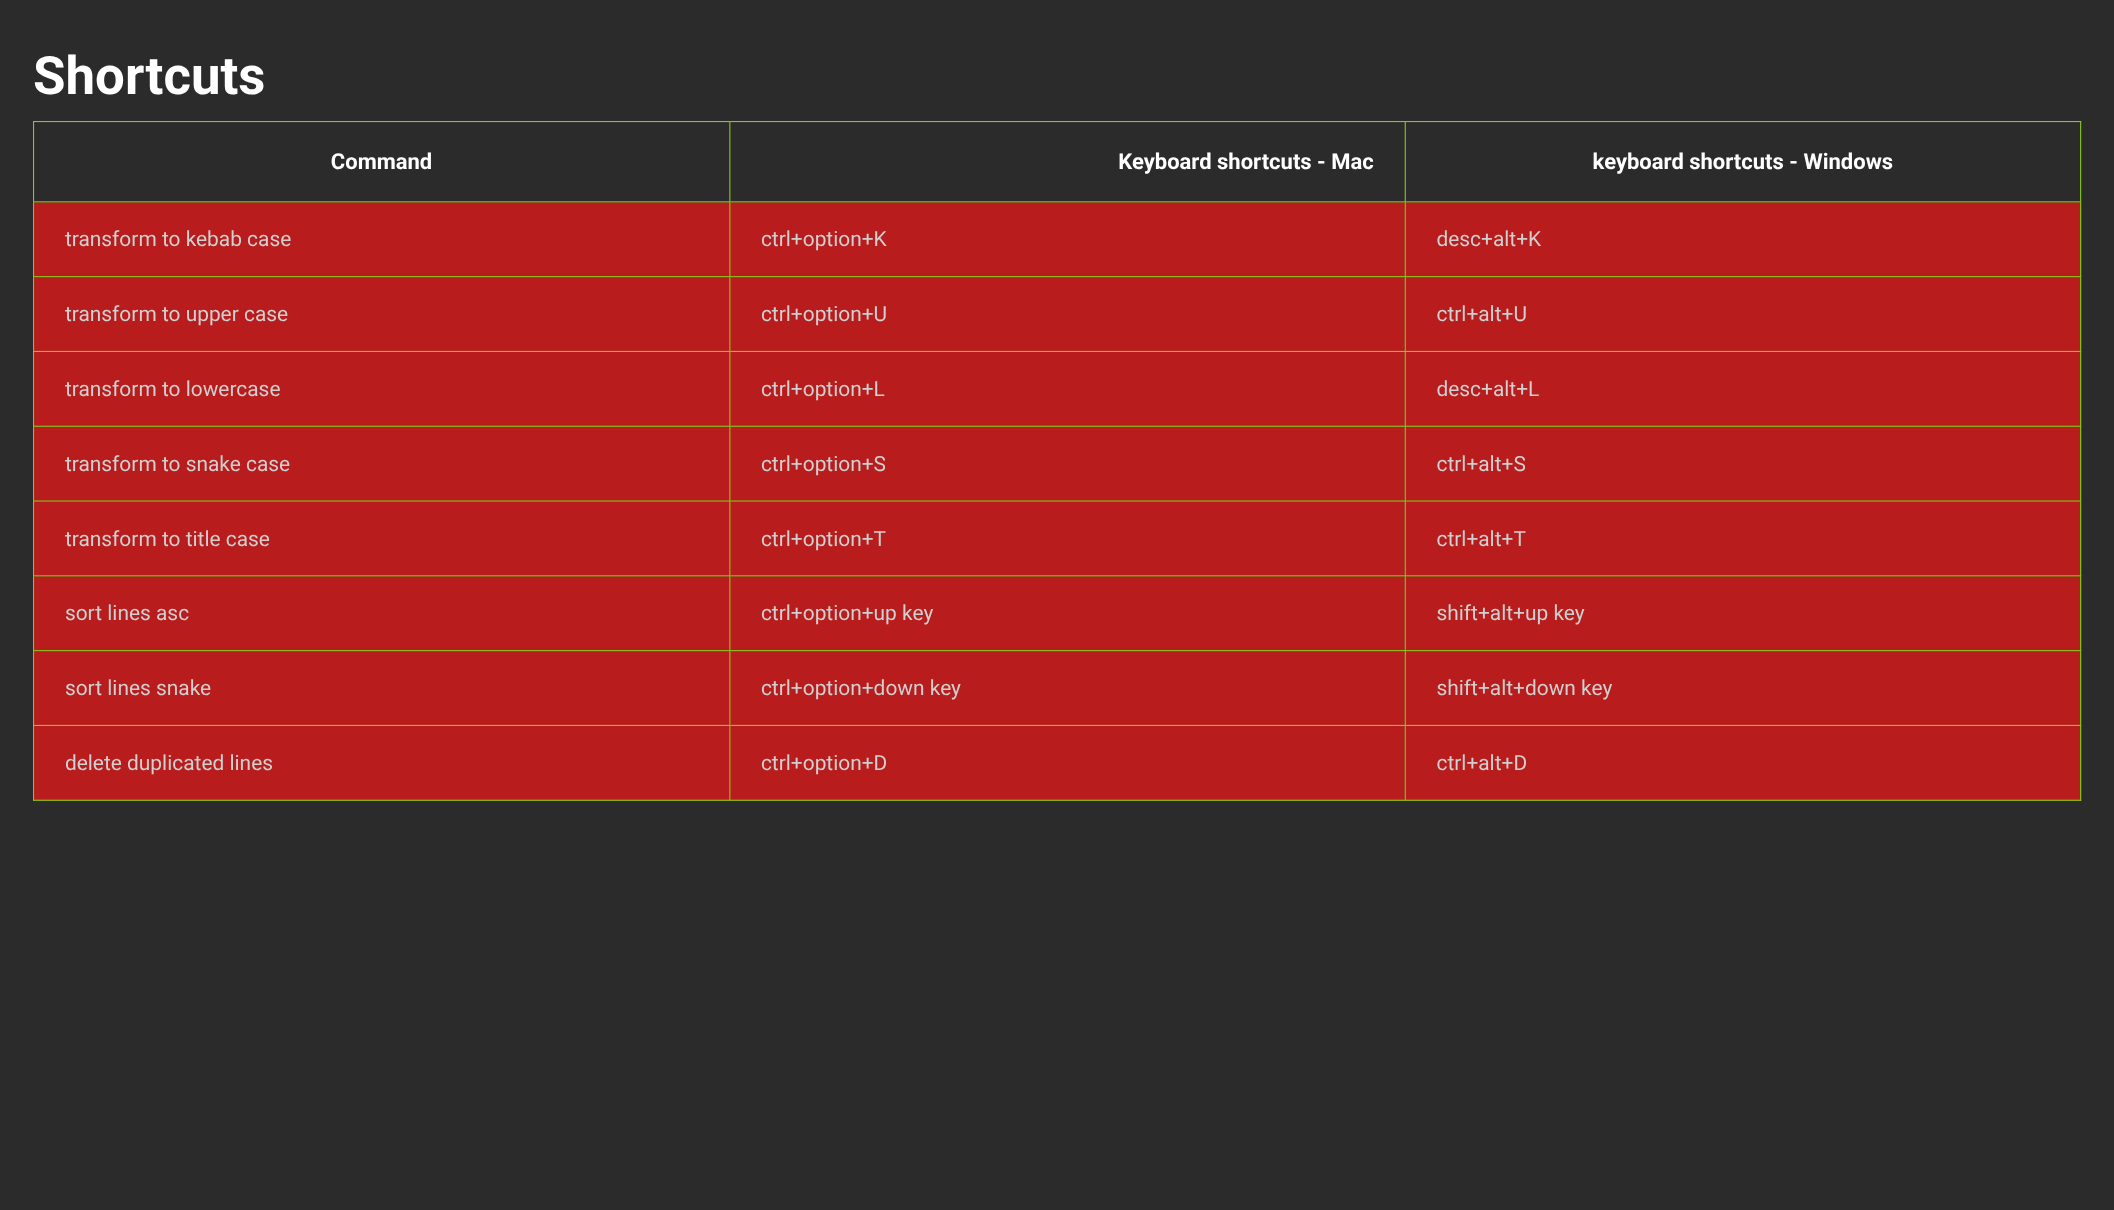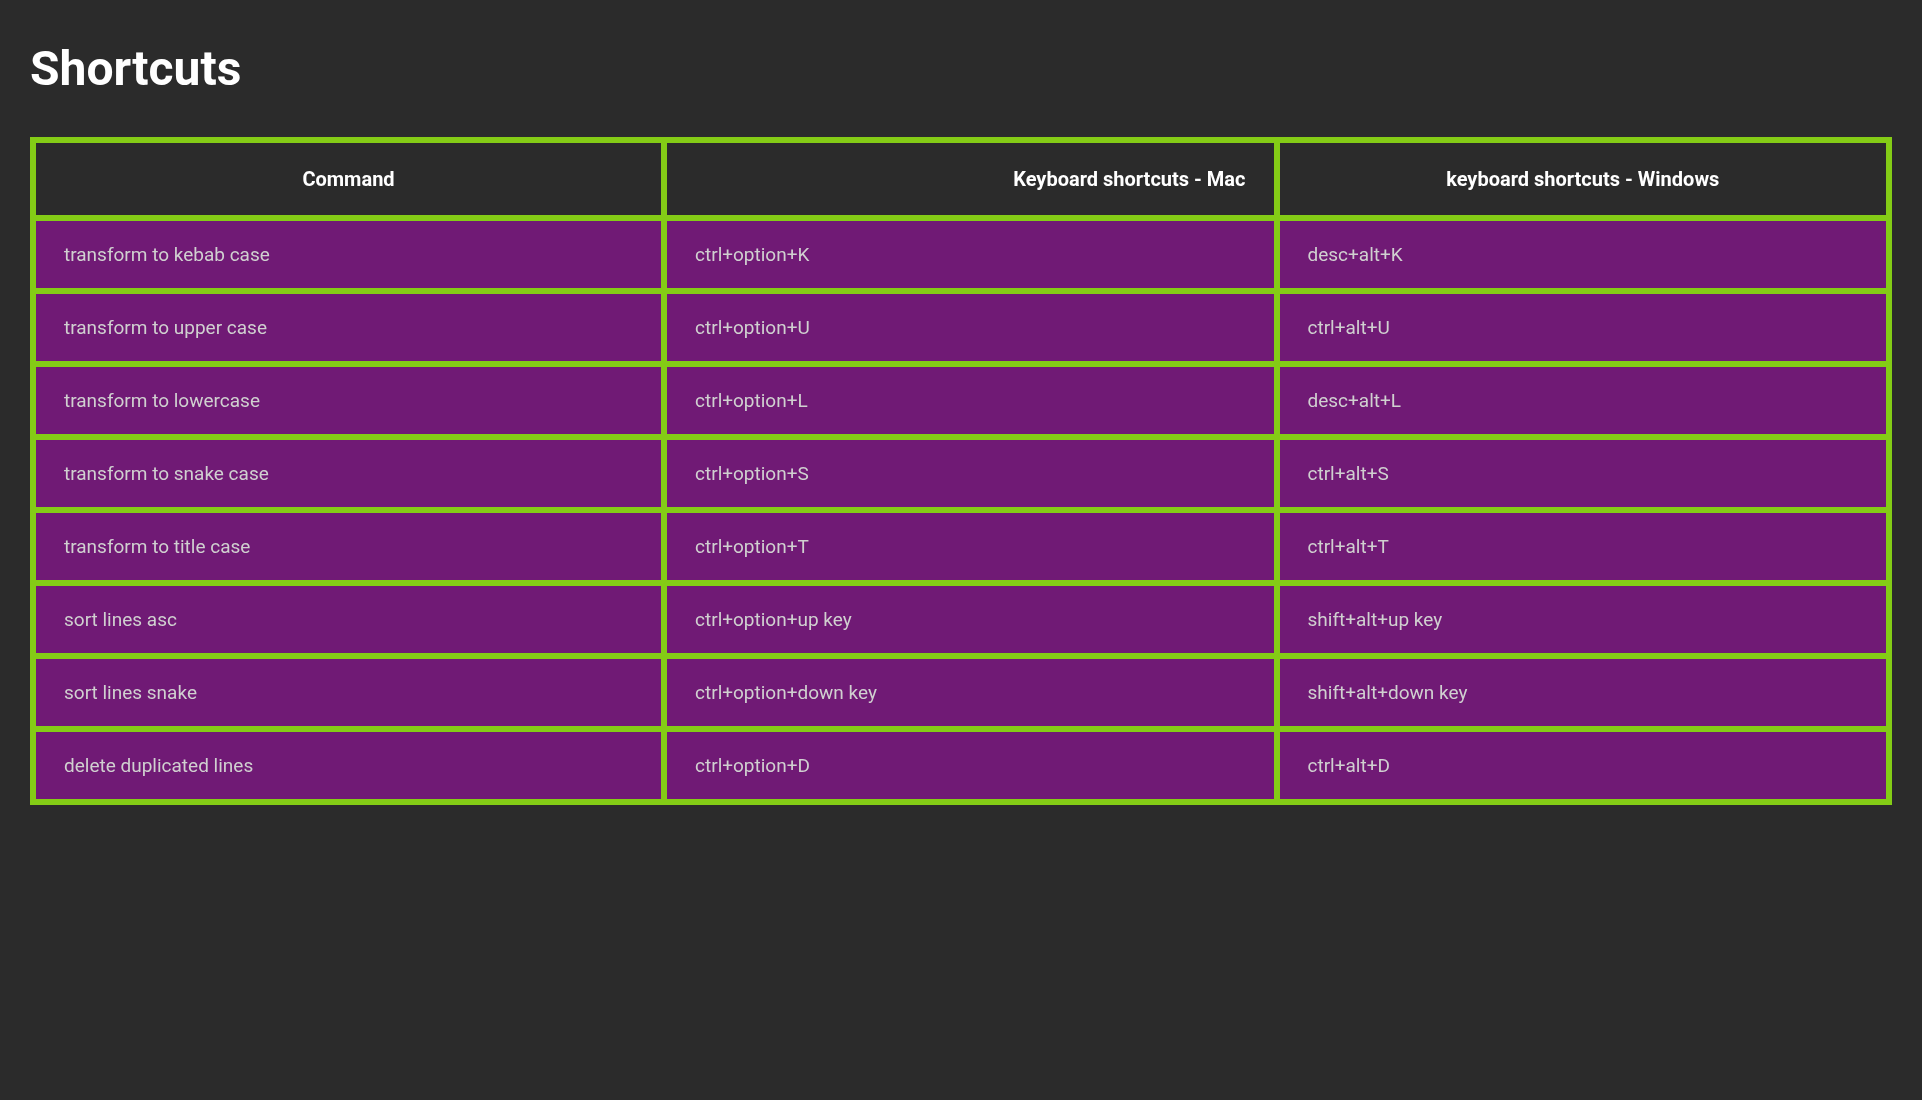--- a/index.html
+++ b/index.html
@@ -15,50 +15,50 @@
       font-size: 18px;
       padding: 40px 30px;
       min-height: 1100px;
       width: 1922px;
     }
 
     .page-title {
       font-size: 48px;
       font-weight: 700;
       color: #ffffff;
-      margin-bottom: 40px;
+      margin-bottom: 13px;
     }
 
     .shortcuts-table {
       width: 100%;
       border-collapse: collapse;
       border: 1px solid #555;
     }
 
     .shortcuts-table th,
     .shortcuts-table td {
       padding: 22px 28px;
-      border: 6px solid #84cc16;
+      border: 1px solid #84cc16;
       vertical-align: middle;
     }
 
     .shortcuts-table thead th {
       font-weight: 700;
       font-size: 20px;
       color: #ffffff;
       background-color: #2b2b2b;
       vertical-align: top;
       line-height: 1.4;
     }
 
     .shortcuts-table tbody td {
       font-weight: 400;
       font-size: 19px;
       color: #d0d0d0;
-      background-color: #701a75;
+      background-color: #b91c1c;
     }
 
     .shortcuts-table thead th:first-child {
       width: 34%;
     }
 
     .shortcuts-table thead th:nth-child(2) {
       width: 33%;
       text-align: right;
     }

